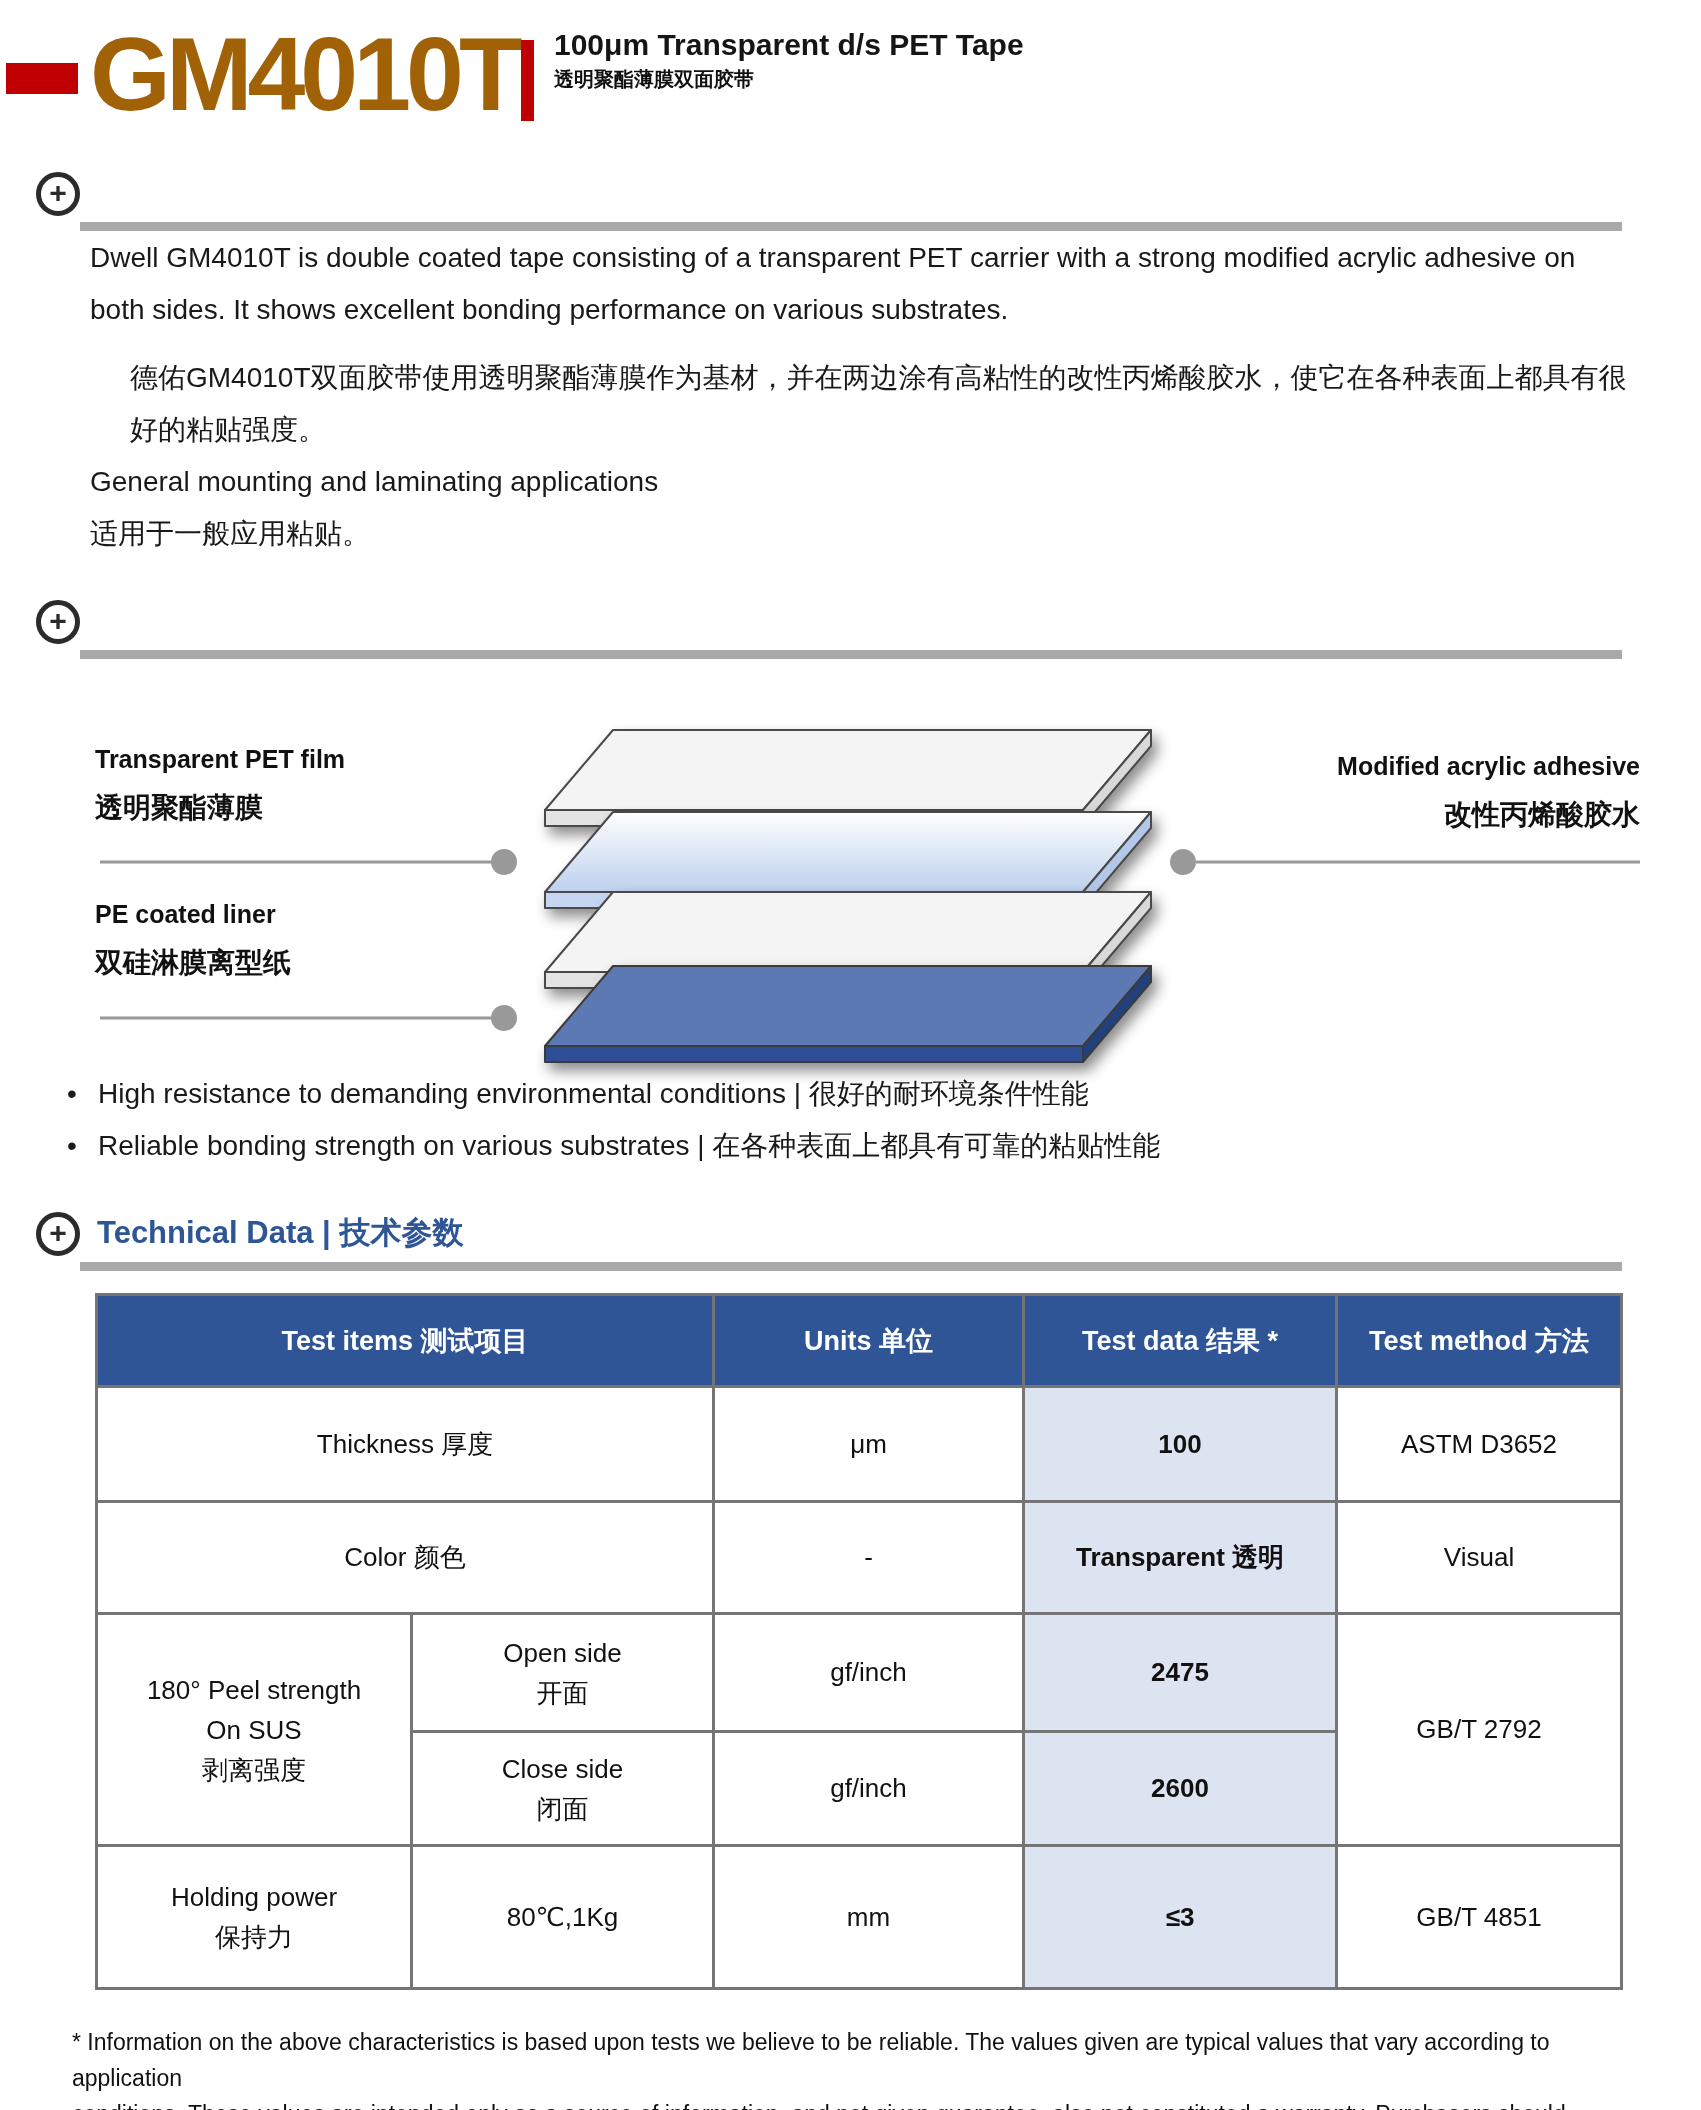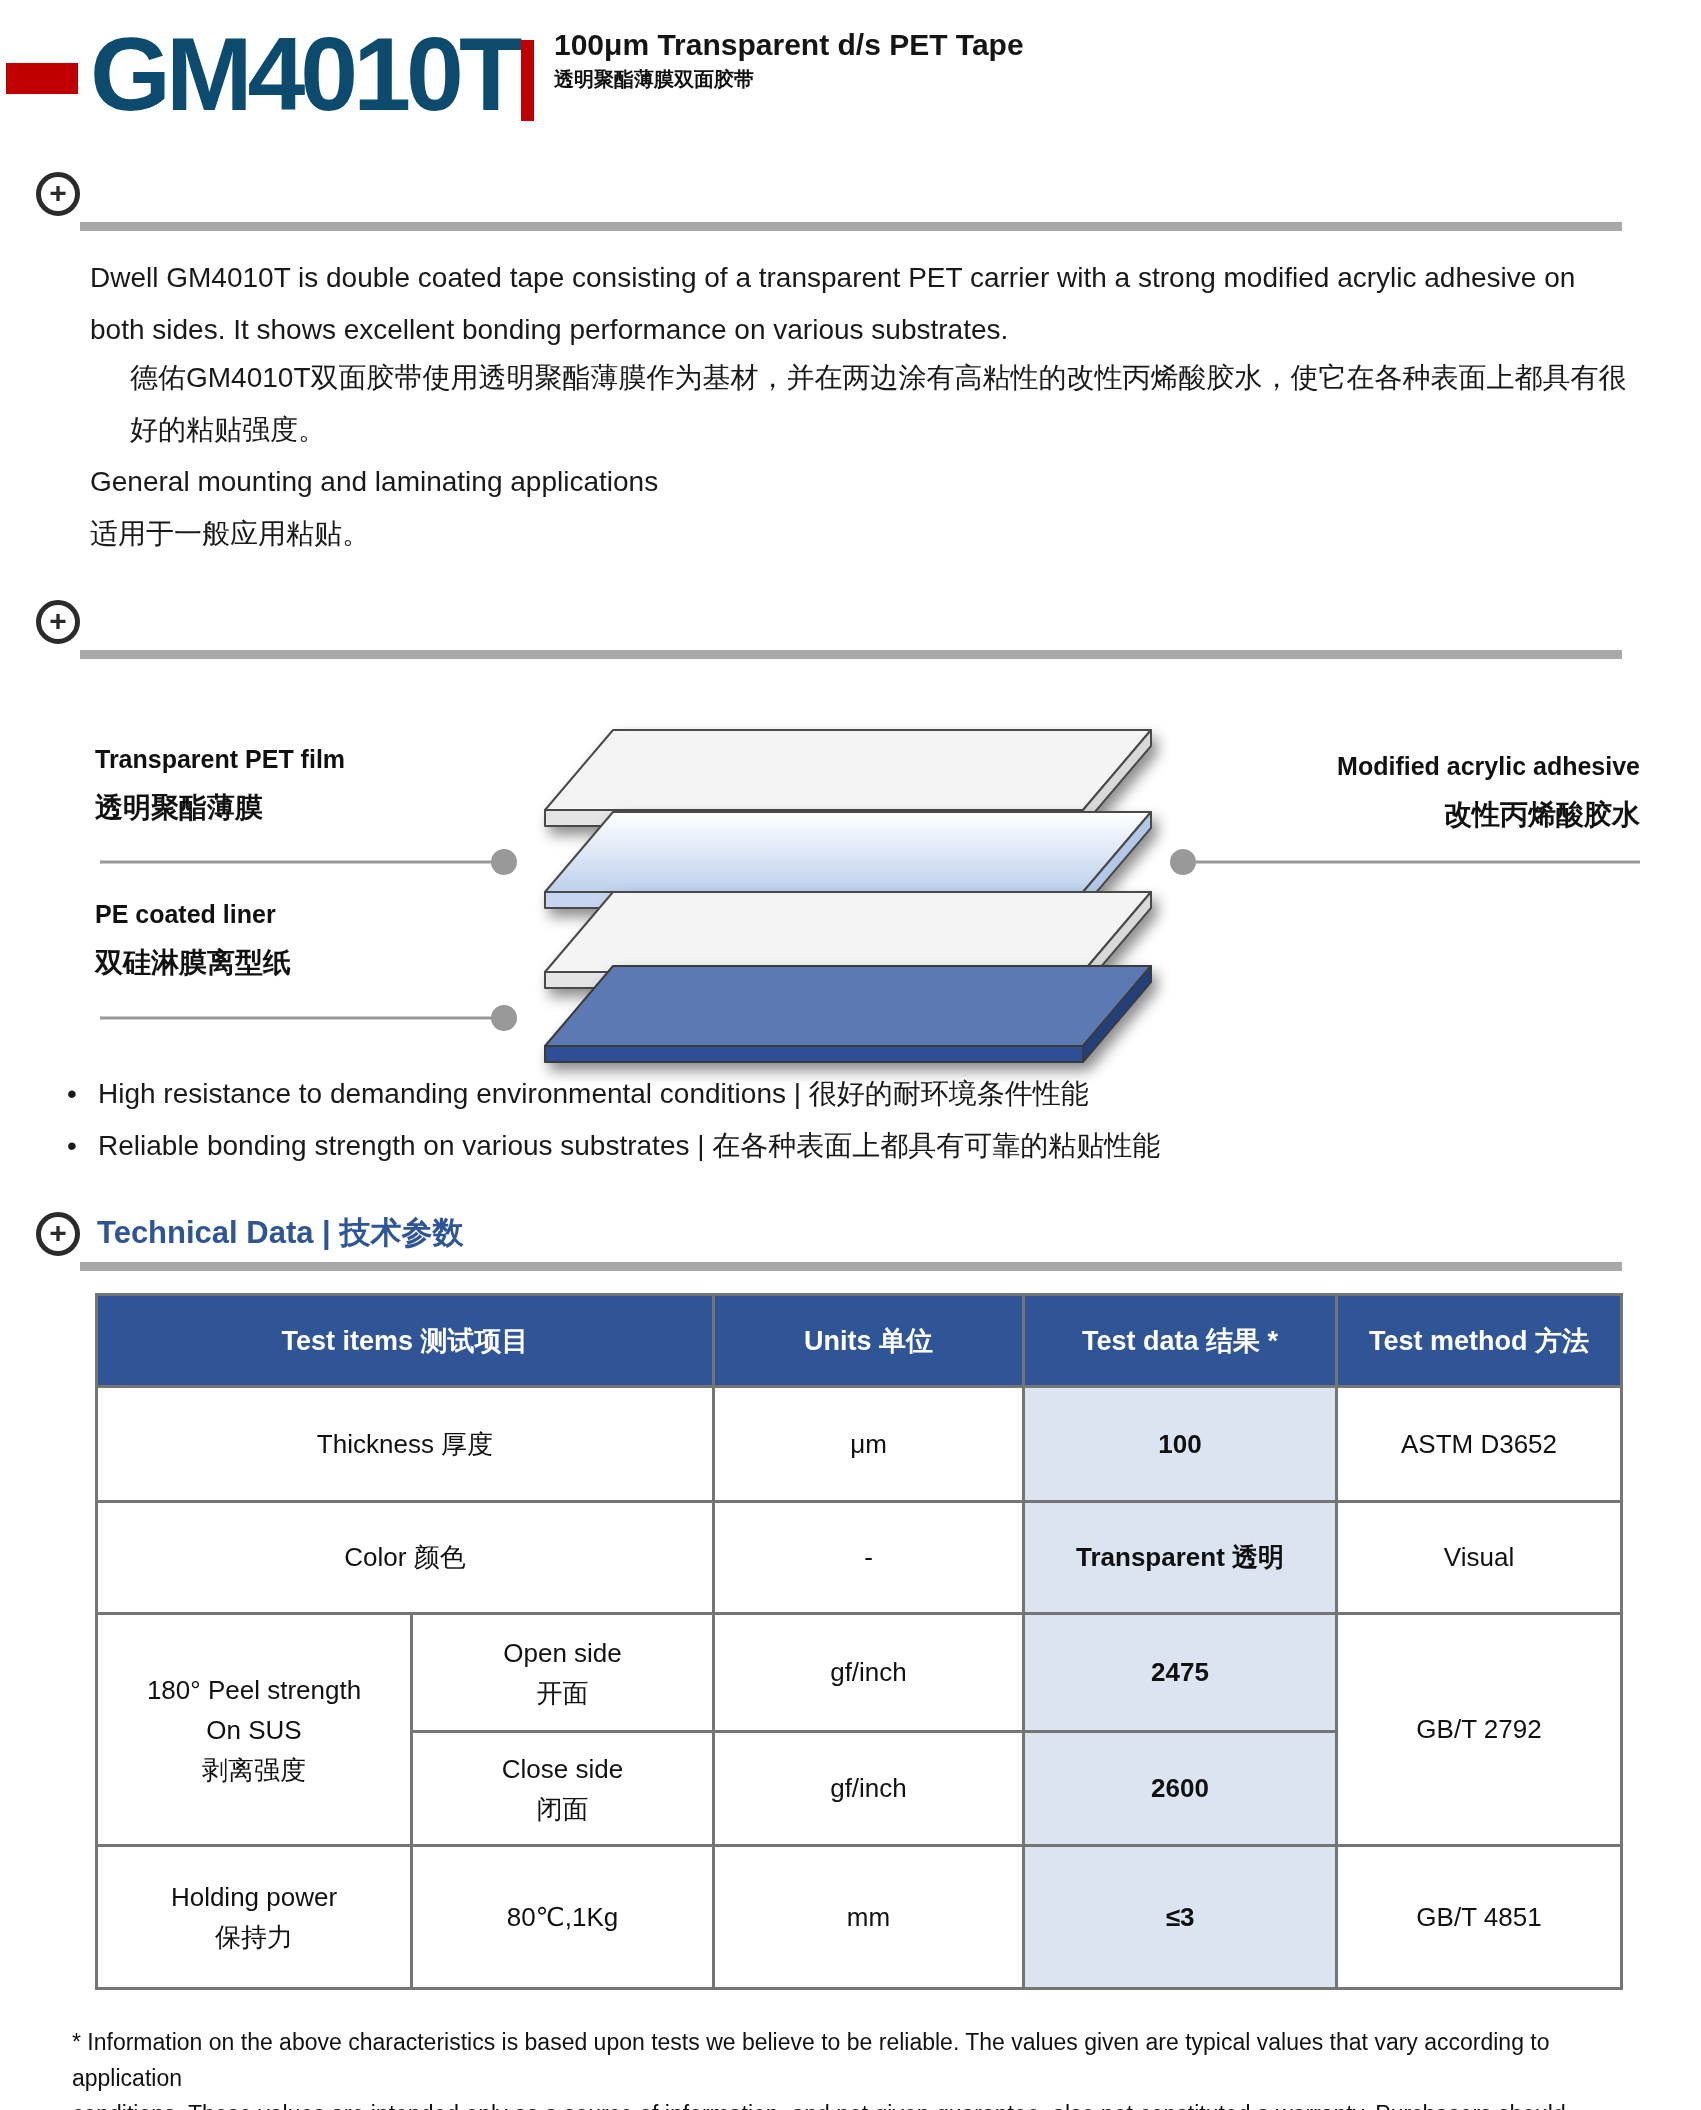--- a/index.html
+++ b/index.html
@@ -5,21 +5,21 @@
   html,body{margin:0;padding:0;background:#ffffff;}
   .page{
     position:relative;width:1701px;height:2110px;background:#ffffff;overflow:hidden;
     font-family:"Liberation Sans","DejaVu Sans",sans-serif;color:#1a1a1a;
   }
   .abs{position:absolute;}
   .preline{white-space:pre-line;}
 
   
   .red-dash{left:6px;top:63px;width:72px;height:31px;background:#C00000;}
-  .product-code{left:90px;top:22px;font-size:104px;font-weight:bold;color:#0c4a6e;letter-spacing:-5px;line-height:1;}
+  .product-code{left:90px;top:22px;font-size:104px;font-weight:bold;color:#a16207;letter-spacing:-5px;line-height:1;}
   .red-vbar{left:521px;top:40px;width:13px;height:81px;background:#C00000;}
   .subtitle-en{left:554px;top:28px;font-size:30px;font-weight:bold;color:#151515;}
   .subtitle-cn{left:554px;top:66px;font-size:20px;font-weight:bold;color:#111111;}
 
   
   .sec-head{left:0;width:1701px;height:70px;}
   .plus-icon{position:absolute;left:36px;top:2px;width:34px;height:34px;border:5px solid #2b2b2b;border-radius:50%;
     display:flex;align-items:center;justify-content:center;}
   .plus-icon span{font-size:30px;font-weight:bold;color:#2b2b2b;line-height:1;margin-top:-3px;}
   .sec-title{position:absolute;left:97px;top:0;font-size:31px;font-weight:bold;color:#2E5596;line-height:46px;}
@@ -61,21 +61,21 @@
   <div class="abs subtitle-en">100μm Transparent d/s PET Tape</div>
   <div class="abs subtitle-cn">透明聚酯薄膜双面胶带</div>
 
   <div class="abs sec-head" style="top:170px;">
     <div class="plus-icon">
         <span>+</span>
       </div>
     <div class="sec-bar"></div>
   </div>
 
-  <div class="abs bodytext preline" style="top:252px;">Dwell GM4010T is double coated tape consisting of a transparent PET carrier with a strong modified acrylic adhesive on
+  <div class="abs bodytext preline" style="top:232px;">Dwell GM4010T is double coated tape consisting of a transparent PET carrier with a strong modified acrylic adhesive on
 both sides. It shows excellent bonding performance on various substrates.</div>
   <div class="abs bodytext preline" style="top:352px;margin-left:40px;">德佑GM4010T双面胶带使用透明聚酯薄膜作为基材，并在两边涂有高粘性的改性丙烯酸胶水，使它在各种表面上都具有很
 好的粘贴强度。</div>
   <div class="abs bodytext" style="top:456px;">General mounting and laminating applications</div>
   <div class="abs bodytext" style="top:508px;">适用于一般应用粘贴。</div>
 
   <div class="abs sec-head" style="top:598px;">
     <div class="plus-icon">
         <span>+</span>
       </div>

